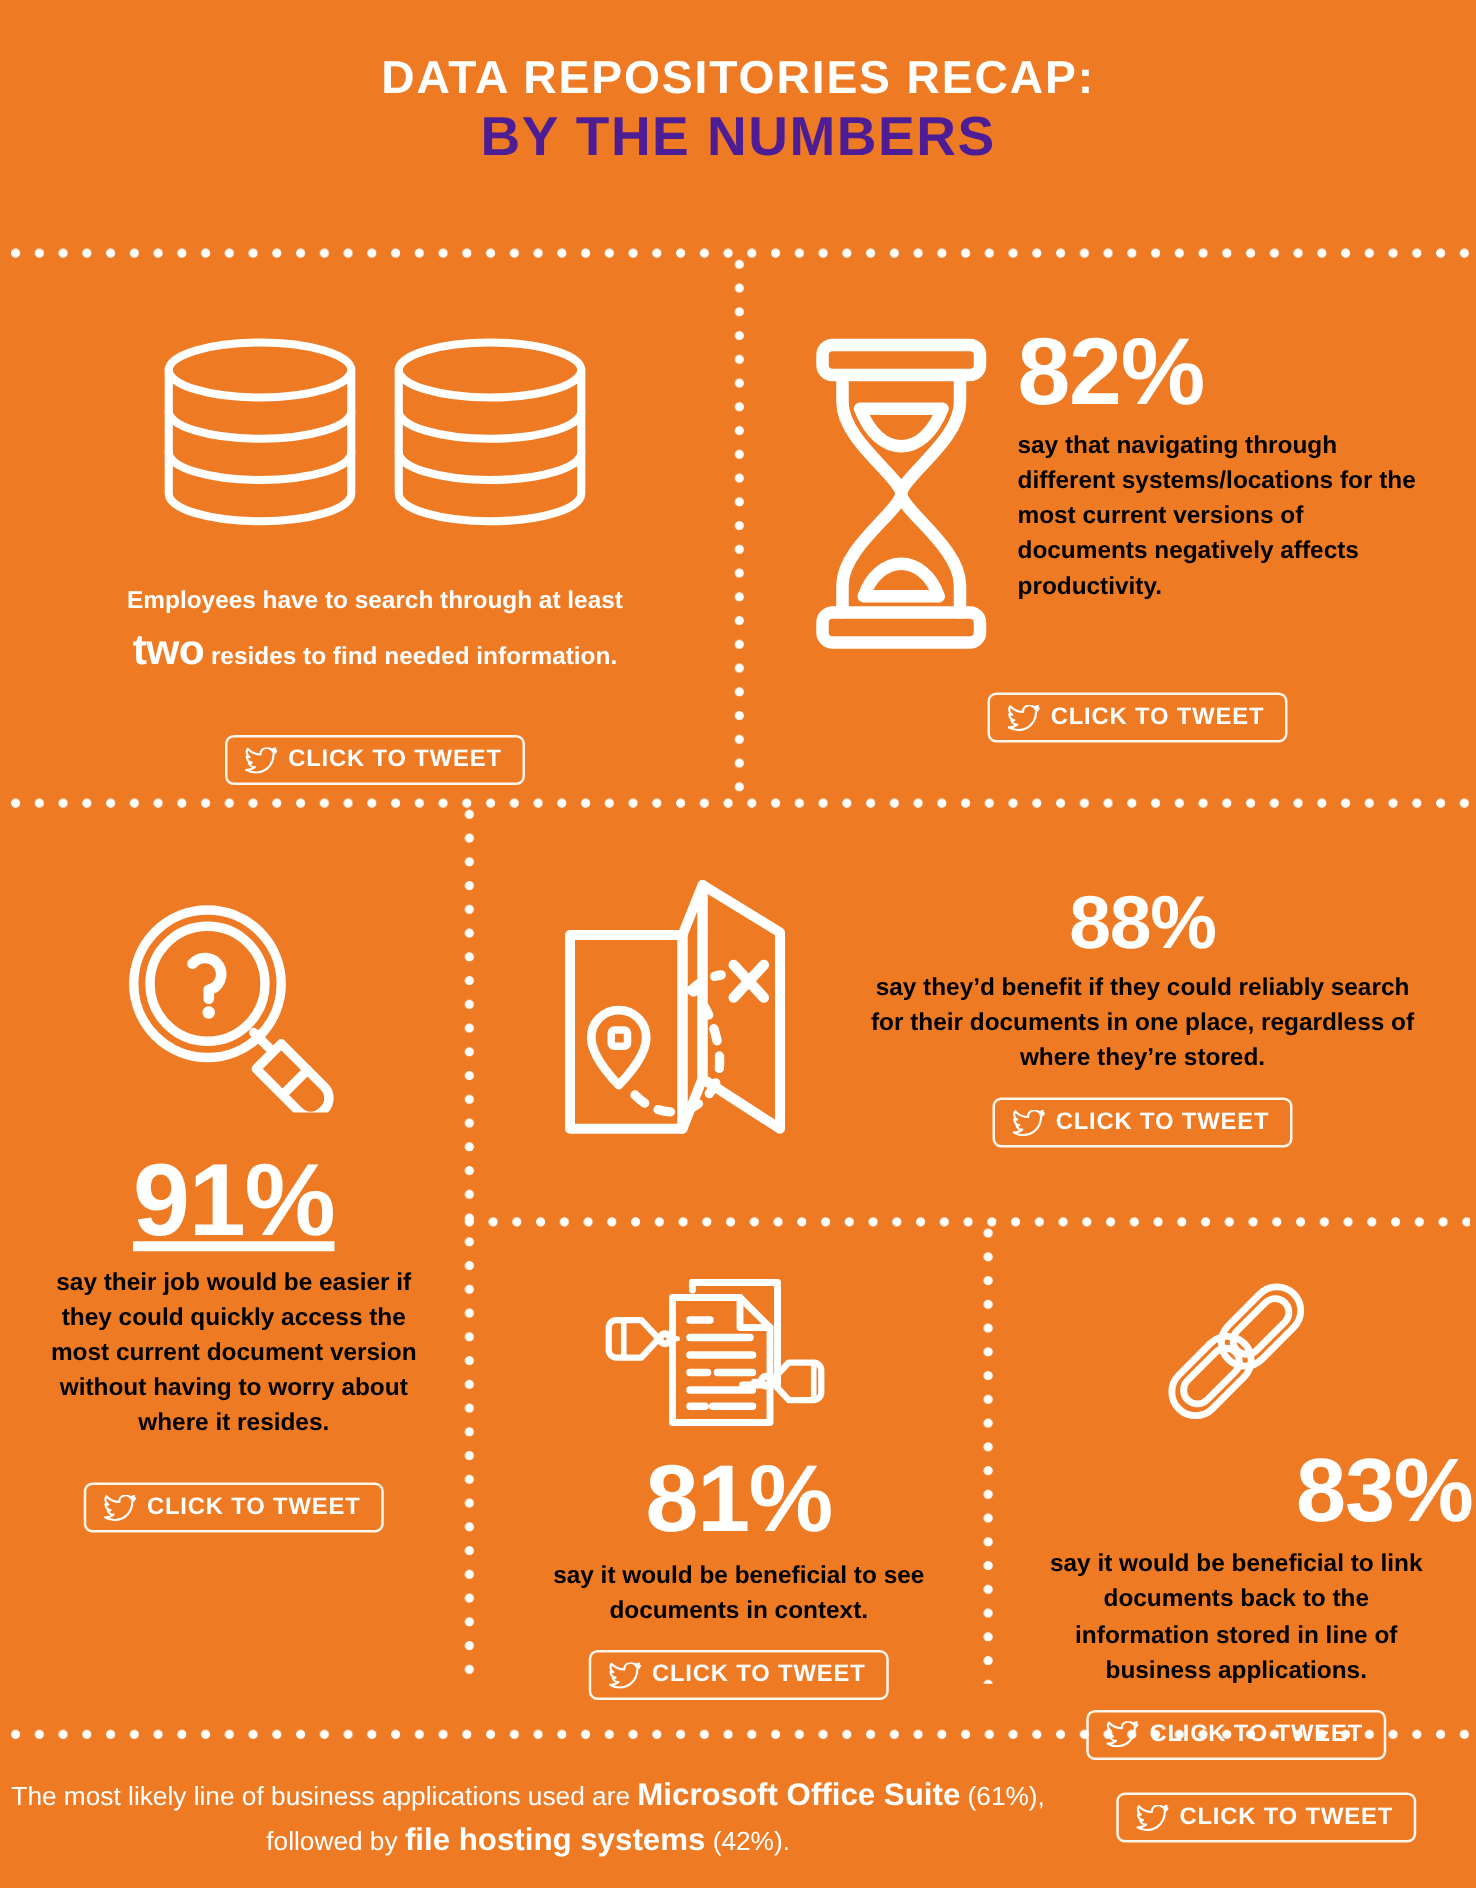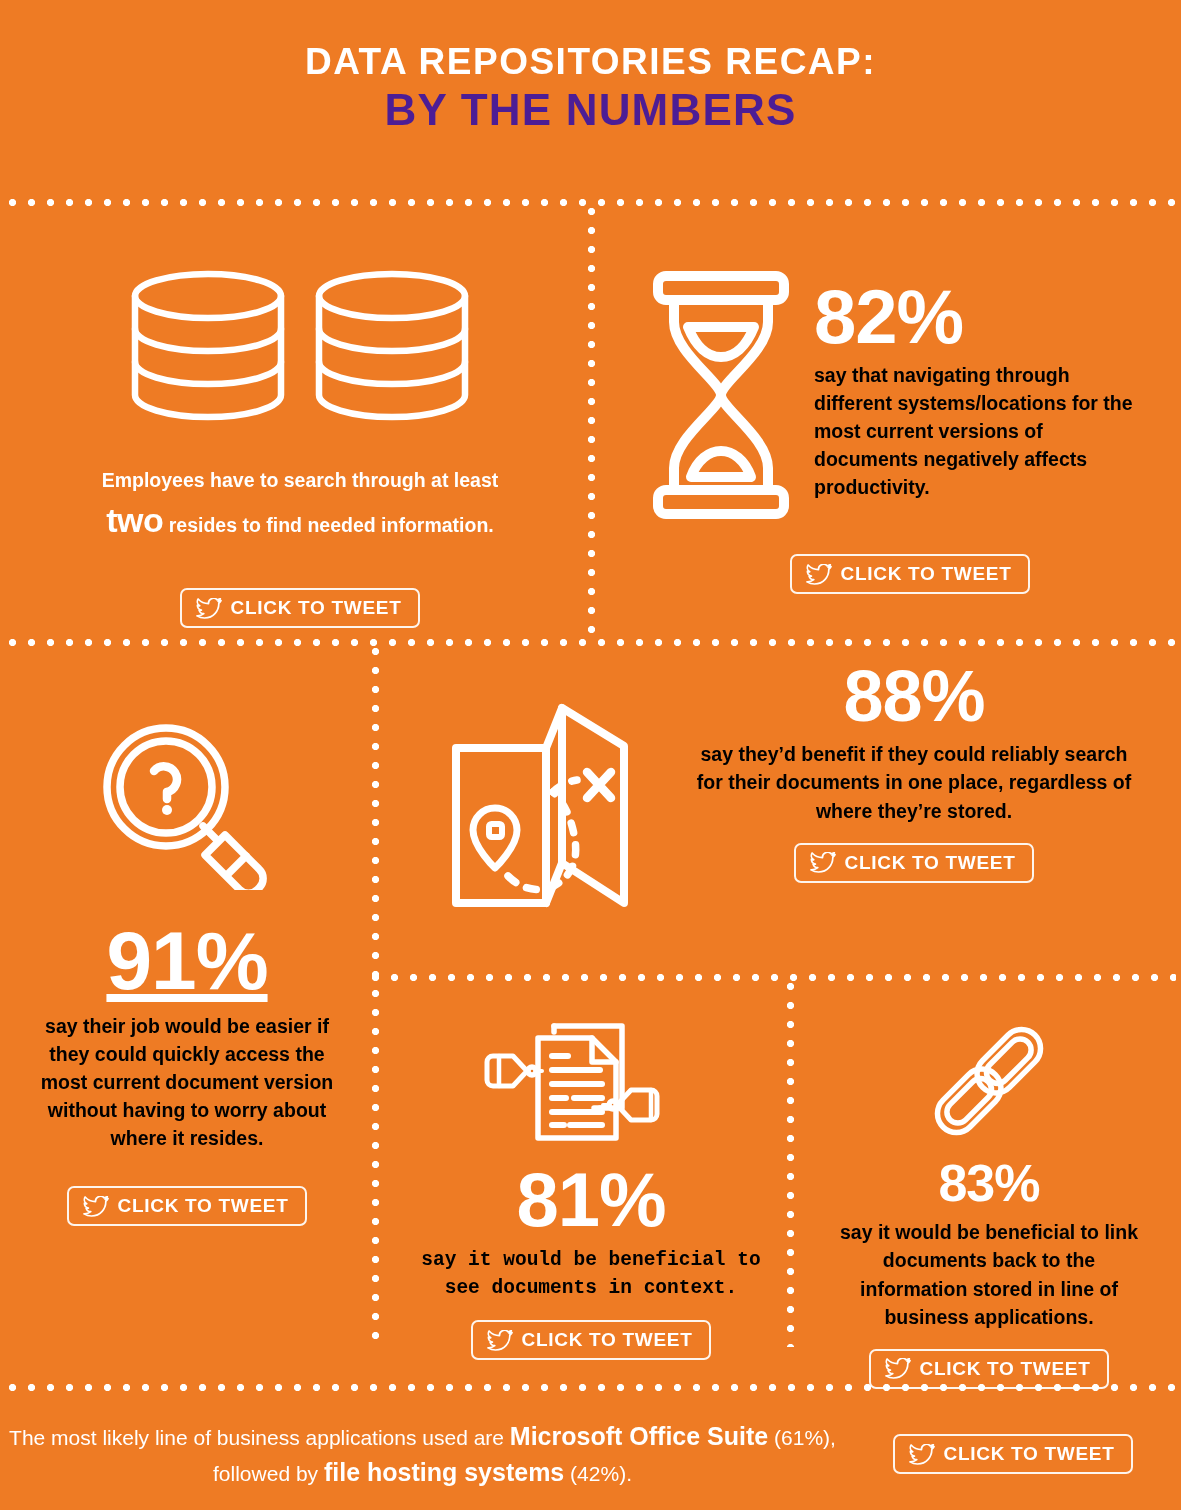--- a/index.html
+++ b/index.html
@@ -172,21 +172,21 @@
             <path d="M25 2.6c-.9.4-1.9.7-2.9.8 1-.6 1.8-1.6 2.2-2.8-1 .6-2.1 1-3.2 1.2A5 5 0 0 0 12.5 5.6 14.3 14.3 0 0 1 2.1 1 5 5 0 0 0 3.7 7.8c-.8 0-1.6-.2-2.3-.6a5 5 0 0 0 4 4.9c-.7.2-1.5.2-2.3.1a5 5 0 0 0 4.7 3.5A10 10 0 0 1 1 17.9 14.2 14.2 0 0 0 8.6 20c9.2 0 14.2-7.6 14.2-14.2v-.6c1-.7 1.8-1.6 2.2-2.6Z"></path>
           </svg>
         </span>
         <span class="lbl">CLICK TO TWEET</span>
       </button>
     </div>
   </div>
 
   <div class="panel" style="left:600px; top:262px; width:570px;">
 
-    <div style="display:flex; align-items:center; gap:18px;">
+    <div style="display:flex; align-items:flex-start; gap:18px;">
       <div style="flex:0 0 auto; padding-left:46px; padding-top:8px;">
         <svg class="ic" width="150" height="250" viewBox="0 0 150 250" fill="none" stroke="#ffffff" stroke-width="10" stroke-linecap="round" stroke-linejoin="round">
           <rect x="12" y="6" width="126" height="24" rx="8"></rect>
           <rect x="12" y="220" width="126" height="24" rx="8"></rect>
           <path d="M28 30 v22 c0 30 47 60 47 73 0 13-47 43-47 73v22"></path>
           <path d="M122 30 v22 c0 30-47 60-47 73 0 13 47 43 47 73v22"></path>
           <path d="M42 57 c8 20 20 30 33 30 13 0 25-10 33-30Z"></path>
           <path d="M45 207 c6-17 18-26 30-26 12 0 24 9 30 26Z"></path>
           <circle cx="75" cy="122" r="4.5" fill="#ffffff" stroke="none"></circle>
         </svg>
@@ -253,21 +253,21 @@
           <rect x="39" y="124" width="13" height="13" rx="2.5" stroke-width="6"></rect>
 
           <path d="M58 176 q18 18 42 12" stroke-dasharray="10 12" stroke-width="7.5"></path>
           <path d="M100 188 q30-14 25-48 q-5-32 -22-48" stroke-dasharray="10 12" stroke-width="7.5"></path>
           <path d="M103 92 q10-10 24-12" stroke-dasharray="10 12" stroke-width="7.5"></path>
 
           <path d="M137 72 l24 26 M161 72 l-24 26" stroke-width="8.5"></path>
         </svg>
       </div>
       <div style="flex:1 1 auto; text-align:center; padding-left:26px; padding-right:36px;">
-        <div class="stat-num" style="font-size:72px;">88%</div>
+        <div class="stat-num" style="font-size:60px;margin-top:47px;">88%</div>
         <div class="stat-body" style="margin-top:10px;">say they’d benefit if they could reliably search for their documents in one place, regardless of where they’re stored.</div>
         <div style="margin-top:18px;">
           <button class="tweet-btn">
             <span>
               <svg width="26" height="21" viewBox="0 0 26 21" fill="none" stroke="#ffffff" stroke-width="1.7" stroke-linejoin="round">
                 <path d="M25 2.6c-.9.4-1.9.7-2.9.8 1-.6 1.8-1.6 2.2-2.8-1 .6-2.1 1-3.2 1.2A5 5 0 0 0 12.5 5.6 14.3 14.3 0 0 1 2.1 1 5 5 0 0 0 3.7 7.8c-.8 0-1.6-.2-2.3-.6a5 5 0 0 0 4 4.9c-.7.2-1.5.2-2.3.1a5 5 0 0 0 4.7 3.5A10 10 0 0 1 1 17.9 14.2 14.2 0 0 0 8.6 20c9.2 0 14.2-7.6 14.2-14.2v-.6c1-.7 1.8-1.6 2.2-2.6Z"></path>
               </svg>
             </span>
             <span class="lbl">CLICK TO TWEET</span>
           </button>
@@ -301,21 +301,21 @@
 
         <path d="M155 86 h20 a6 6 0 0 1 6 6 v18 a6 6 0 0 1-6 6 h-20 l-14-15 v0 Z" stroke-width="5"></path>
         <path d="M175 86 v30" stroke-width="4.5"></path>
         <circle cx="137" cy="101" r="4"></circle>
         <path d="M133 101 h-6" stroke-width="4"></path>
       </svg>
     </div>
 
     <div class="stat-num" style="font-size:76px; margin-top:0;">81%</div>
 
-    <div class="stat-body" style="margin-top:10px; padding:0 18px;font-family:Liberation Mono, monospace;">say it would be beneficial to see documents in context.</div>
+    <div class="stat-body" style="margin-top:10px; padding:0 18px;">say it would be beneficial to see documents in context.</div>
 
     <div style="margin-top:18px;">
       <button class="tweet-btn">
         <span>
           <svg width="26" height="21" viewBox="0 0 26 21" fill="none" stroke="#ffffff" stroke-width="1.7" stroke-linejoin="round">
             <path d="M25 2.6c-.9.4-1.9.7-2.9.8 1-.6 1.8-1.6 2.2-2.8-1 .6-2.1 1-3.2 1.2A5 5 0 0 0 12.5 5.6 14.3 14.3 0 0 1 2.1 1 5 5 0 0 0 3.7 7.8c-.8 0-1.6-.2-2.3-.6a5 5 0 0 0 4 4.9c-.7.2-1.5.2-2.3.1a5 5 0 0 0 4.7 3.5A10 10 0 0 1 1 17.9 14.2 14.2 0 0 0 8.6 20c9.2 0 14.2-7.6 14.2-14.2v-.6c1-.7 1.8-1.6 2.2-2.6Z"></path>
           </svg>
         </span>
         <span class="lbl">CLICK TO TWEET</span>
       </button>
@@ -330,21 +330,21 @@
 
           <rect x="10" y="48" width="74" height="38" rx="19"></rect>
           <rect x="20" y="56" width="54" height="22" rx="11"></rect>
 
           <rect x="66" y="48" width="74" height="38" rx="19"></rect>
           <rect x="76" y="56" width="54" height="22" rx="11"></rect>
         </g>
       </svg>
     </div>
 
-    <div class="stat-num" style="font-size:52px; margin-top:10px;">83%</div>
+    <div class="stat-num" style="font-size:72px; margin-top:10px;text-align:right;">83%</div>
 
     <div class="stat-body" style="margin-top:10px; padding:0 28px;">say it would be beneficial to link documents back to the information stored in line of business applications.</div>
 
     <div style="margin-top:18px;">
       <button class="tweet-btn">
         <span>
           <svg width="26" height="21" viewBox="0 0 26 21" fill="none" stroke="#ffffff" stroke-width="1.7" stroke-linejoin="round">
             <path d="M25 2.6c-.9.4-1.9.7-2.9.8 1-.6 1.8-1.6 2.2-2.8-1 .6-2.1 1-3.2 1.2A5 5 0 0 0 12.5 5.6 14.3 14.3 0 0 1 2.1 1 5 5 0 0 0 3.7 7.8c-.8 0-1.6-.2-2.3-.6a5 5 0 0 0 4 4.9c-.7.2-1.5.2-2.3.1a5 5 0 0 0 4.7 3.5A10 10 0 0 1 1 17.9 14.2 14.2 0 0 0 8.6 20c9.2 0 14.2-7.6 14.2-14.2v-.6c1-.7 1.8-1.6 2.2-2.6Z"></path>
           </svg>
         </span>

